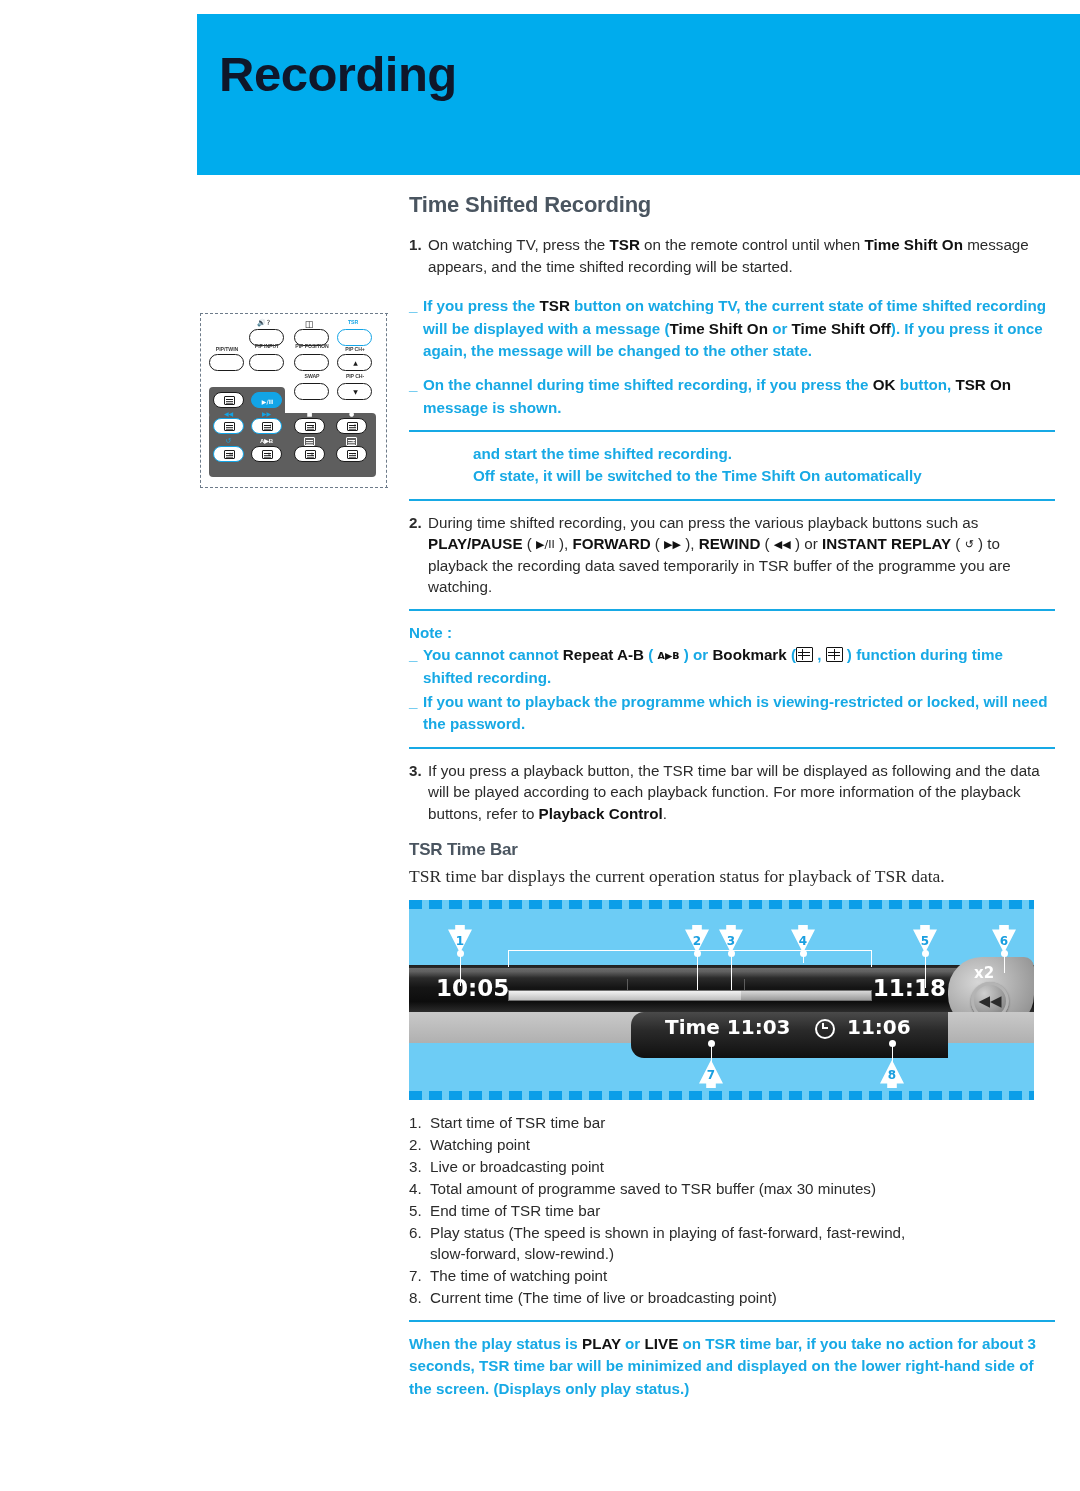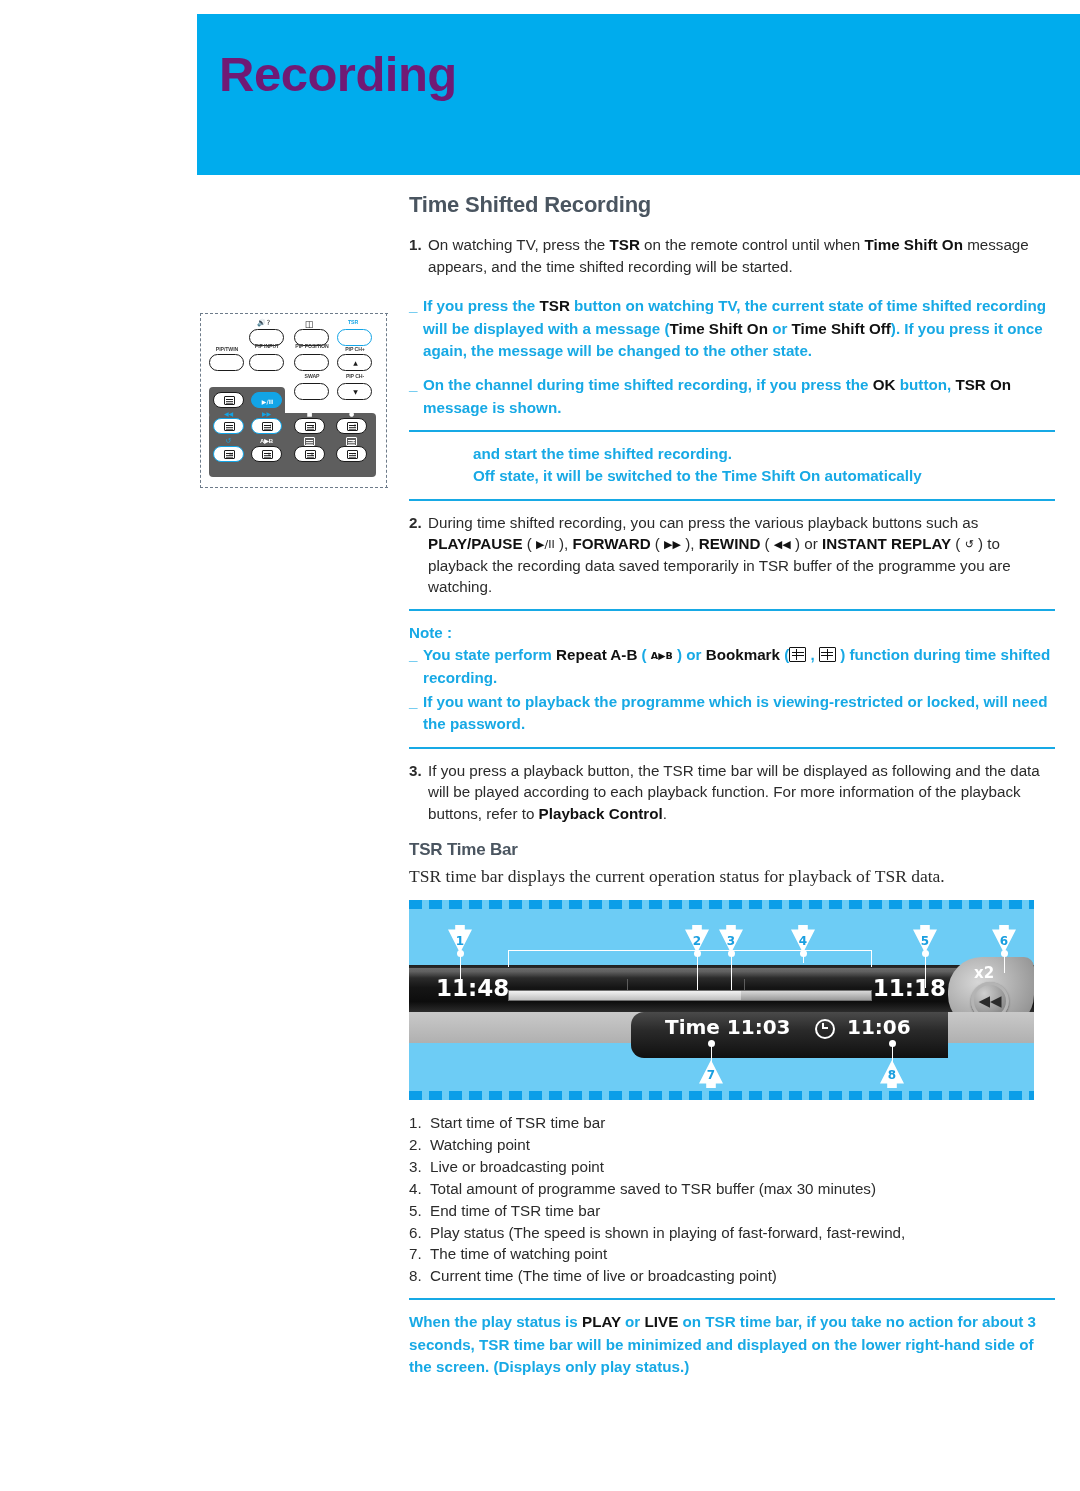--- a/index.html
+++ b/index.html
@@ -13,21 +13,21 @@
   }
   .page{position:relative;width:1080px;height:1491px;}
 
   
   .banner{
     position:absolute;left:197px;top:14px;width:883px;height:161px;
     background:#00ACED;
   }
   .banner-title{
     position:absolute;left:22px;top:36px;
-    font-size:49px;font-weight:bold;color:#701a75;
+    font-size:49px;font-weight:bold;color:#0f172a;
     letter-spacing:-0.5px;line-height:1;
   }
 
   
   .content{position:absolute;left:409px;top:192px;width:646px;}
 
   .sec-title{
     font-size:22px;font-weight:bold;color:#4A5560;
     margin:0 0 16px 0;letter-spacing:-0.2px;
   }
@@ -403,21 +403,21 @@
       <span class="step-num">2.</span>
       <span class="step-body"><span>During time shifted recording, you can press the various playback buttons such as </span><b>PLAY/PAUSE</b>&nbsp;(&nbsp;<span class="gly">▶/II</span>&nbsp;)<span>, </span><b>FORWARD</b>&nbsp;(&nbsp;<span class="gly">▶▶</span>&nbsp;)<span>, </span><b>REWIND</b>&nbsp;(&nbsp;<span class="gly">◀◀</span>&nbsp;)<span> or </span><b>INSTANT REPLAY</b>&nbsp;(&nbsp;<span class="gly">↺</span>&nbsp;)<span> to playback the recording data saved temporarily in TSR buffer of the programme you are watching.</span></span>
     </div>
 
     <hr class="rule">
 
     <div class="blue-block">
       <div>Note :</div>
       <div class="bullet-row">
         <span class="bullet-dash">_</span>
-        <span class="bullet-text"><span>You state perform </span><b>Repeat A-B</b>&nbsp;(&nbsp;<span class="gly gly-sm">A▶B</span>&nbsp;)<span> or </span><b>Bookmark</b>&nbsp;(<span class="bm"></span>&nbsp;,&nbsp;<span class="bm plus"></span>&nbsp;)<span> function during time shifted recording.</span></span>
+        <span class="bullet-text"><span>You cannot cannot </span><b>Repeat A-B</b>&nbsp;(&nbsp;<span class="gly gly-sm">A▶B</span>&nbsp;)<span> or </span><b>Bookmark</b>&nbsp;(<span class="bm"></span>&nbsp;,&nbsp;<span class="bm plus"></span>&nbsp;)<span> function during time shifted recording.</span></span>
       </div>
       <div class="bullet-row">
         <span class="bullet-dash">_</span>
         <span class="bullet-text">If you want to playback the programme which is viewing-restricted or locked, will need the password.</span>
       </div>
     </div>
 
     <hr class="rule">
 
     <div class="step" style="margin-bottom:16px;">
@@ -427,21 +427,21 @@
 
     <h3 class="sec-title" style="font-size:17px;margin-bottom:4px;">TSR Time Bar</h3>
     <p class="serif-p" style="margin-bottom:6px;">TSR time bar displays the current operation status for playback of TSR data.</p>
 
     <div class="tsr-fig">
       <div class="dash-top"></div>
       <div class="dash-bot"></div>
 
       <div class="osd">
         <div class="osd-sheen"></div>
-        <div class="osd-time osd-start">11:48</div>
+        <div class="osd-time osd-start">10:05</div>
         <div class="osd-time osd-end">11:18</div>
 
         <div class="track">
           <div class="track-fill"></div>
           <div class="tick" style="left:118px;"></div>
           <div class="tick" style="left:235px;"></div>
         </div>
 
         <div class="endcap">
           <div class="endcap-x">x2</div>
@@ -534,20 +534,21 @@
           <span class="li-t">Total amount of programme saved to TSR buffer (max 30 minutes)</span>
         </div>
       <div class="li">
           <span class="li-n">5.</span>
           <span class="li-t">End time of TSR time bar</span>
         </div>
       <div class="li">
           <span class="li-n">6.</span>
           <span class="li-t">Play status (The speed is shown in playing of fast-forward, fast-rewind,</span>
         </div>
+      <div class="cont">slow-forward, slow-rewind.)</div>
       <div class="li">
           <span class="li-n">7.</span>
           <span class="li-t">The time of watching point</span>
         </div>
       <div class="li">
           <span class="li-n">8.</span>
           <span class="li-t">Current time (The time of live or broadcasting point)</span>
         </div>
     </div>
 

